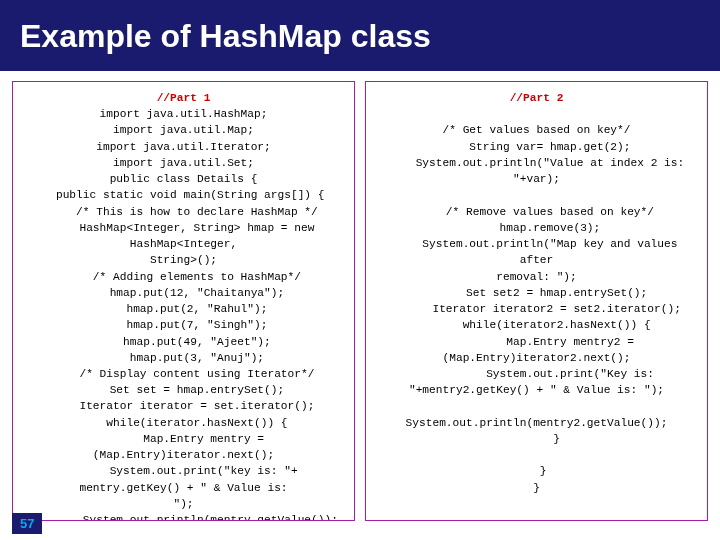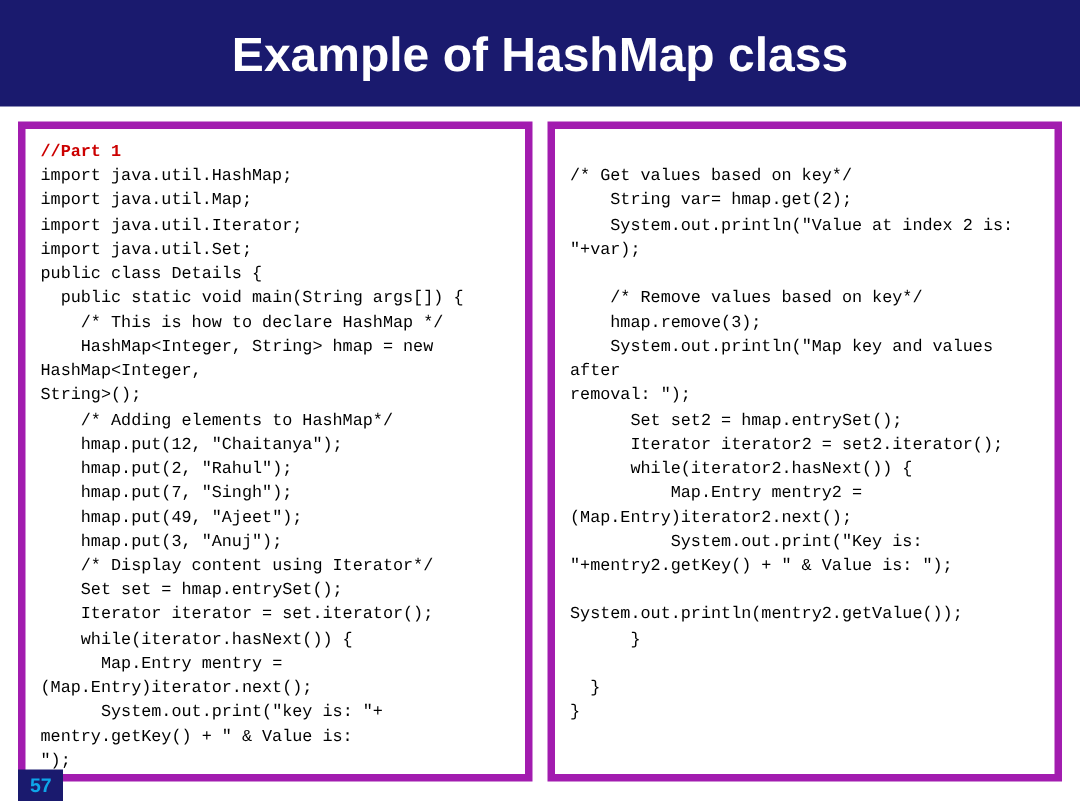--- a/index.html
+++ b/index.html
@@ -13,46 +13,46 @@
     .slide {
       width: 720px;
       height: 540px;
       background: #ffffff;
       position: relative;
     }
     .title-bar {
       background: #1a1a6e;
       width: 100%;
       padding: 18px 20px 16px 20px;
-      text-align: center;
     }
     .title-bar h1 {
       color: #ffffff;
       font-size: 32px;
       font-weight: bold;
       font-family: Arial, sans-serif;
     }
     .content-area {
       display: flex;
       flex-direction: row;
       padding: 10px 12px 10px 12px;
       gap: 10px;
       height: calc(540px - 80px);
     }
     .code-panel {
-      border: 5px solid #a21caf;
+      border: 1px solid #a21caf;
       background: #ffffff;
       flex: 1;
       padding: 8px 10px;
       font-family: 'Courier New', Courier, monospace;
       font-size: 11.2px;
       line-height: 1.45;
       color: #000000;
       overflow: hidden;
       position: relative;
+      text-align: center;
     }
     .code-panel pre {
       font-family: 'Courier New', Courier, monospace;
       font-size: 11.2px;
       white-space: pre-wrap;
       word-break: break-word;
       line-height: 1.45;
       color: #000000;
     }
     .slide-number {
@@ -100,20 +100,21 @@
     Iterator iterator = set.iterator();
     while(iterator.hasNext()) {
       Map.Entry mentry = (Map.Entry)iterator.next();
       System.out.print("key is: "+ mentry.getKey() + " &amp; Value is:
 ");
         System.out.println(mentry.getValue());
     }</span></pre>
     </div>
 
     <div class="code-panel">
+      <div><span class="red">//Part 2</span></div>
       <pre><span>
 /* Get values based on key*/
     String var= hmap.get(2);
     System.out.println("Value at index 2 is:
 "+var);
 
     /* Remove values based on key*/
     hmap.remove(3);
     System.out.println("Map key and values after
 removal: ");

